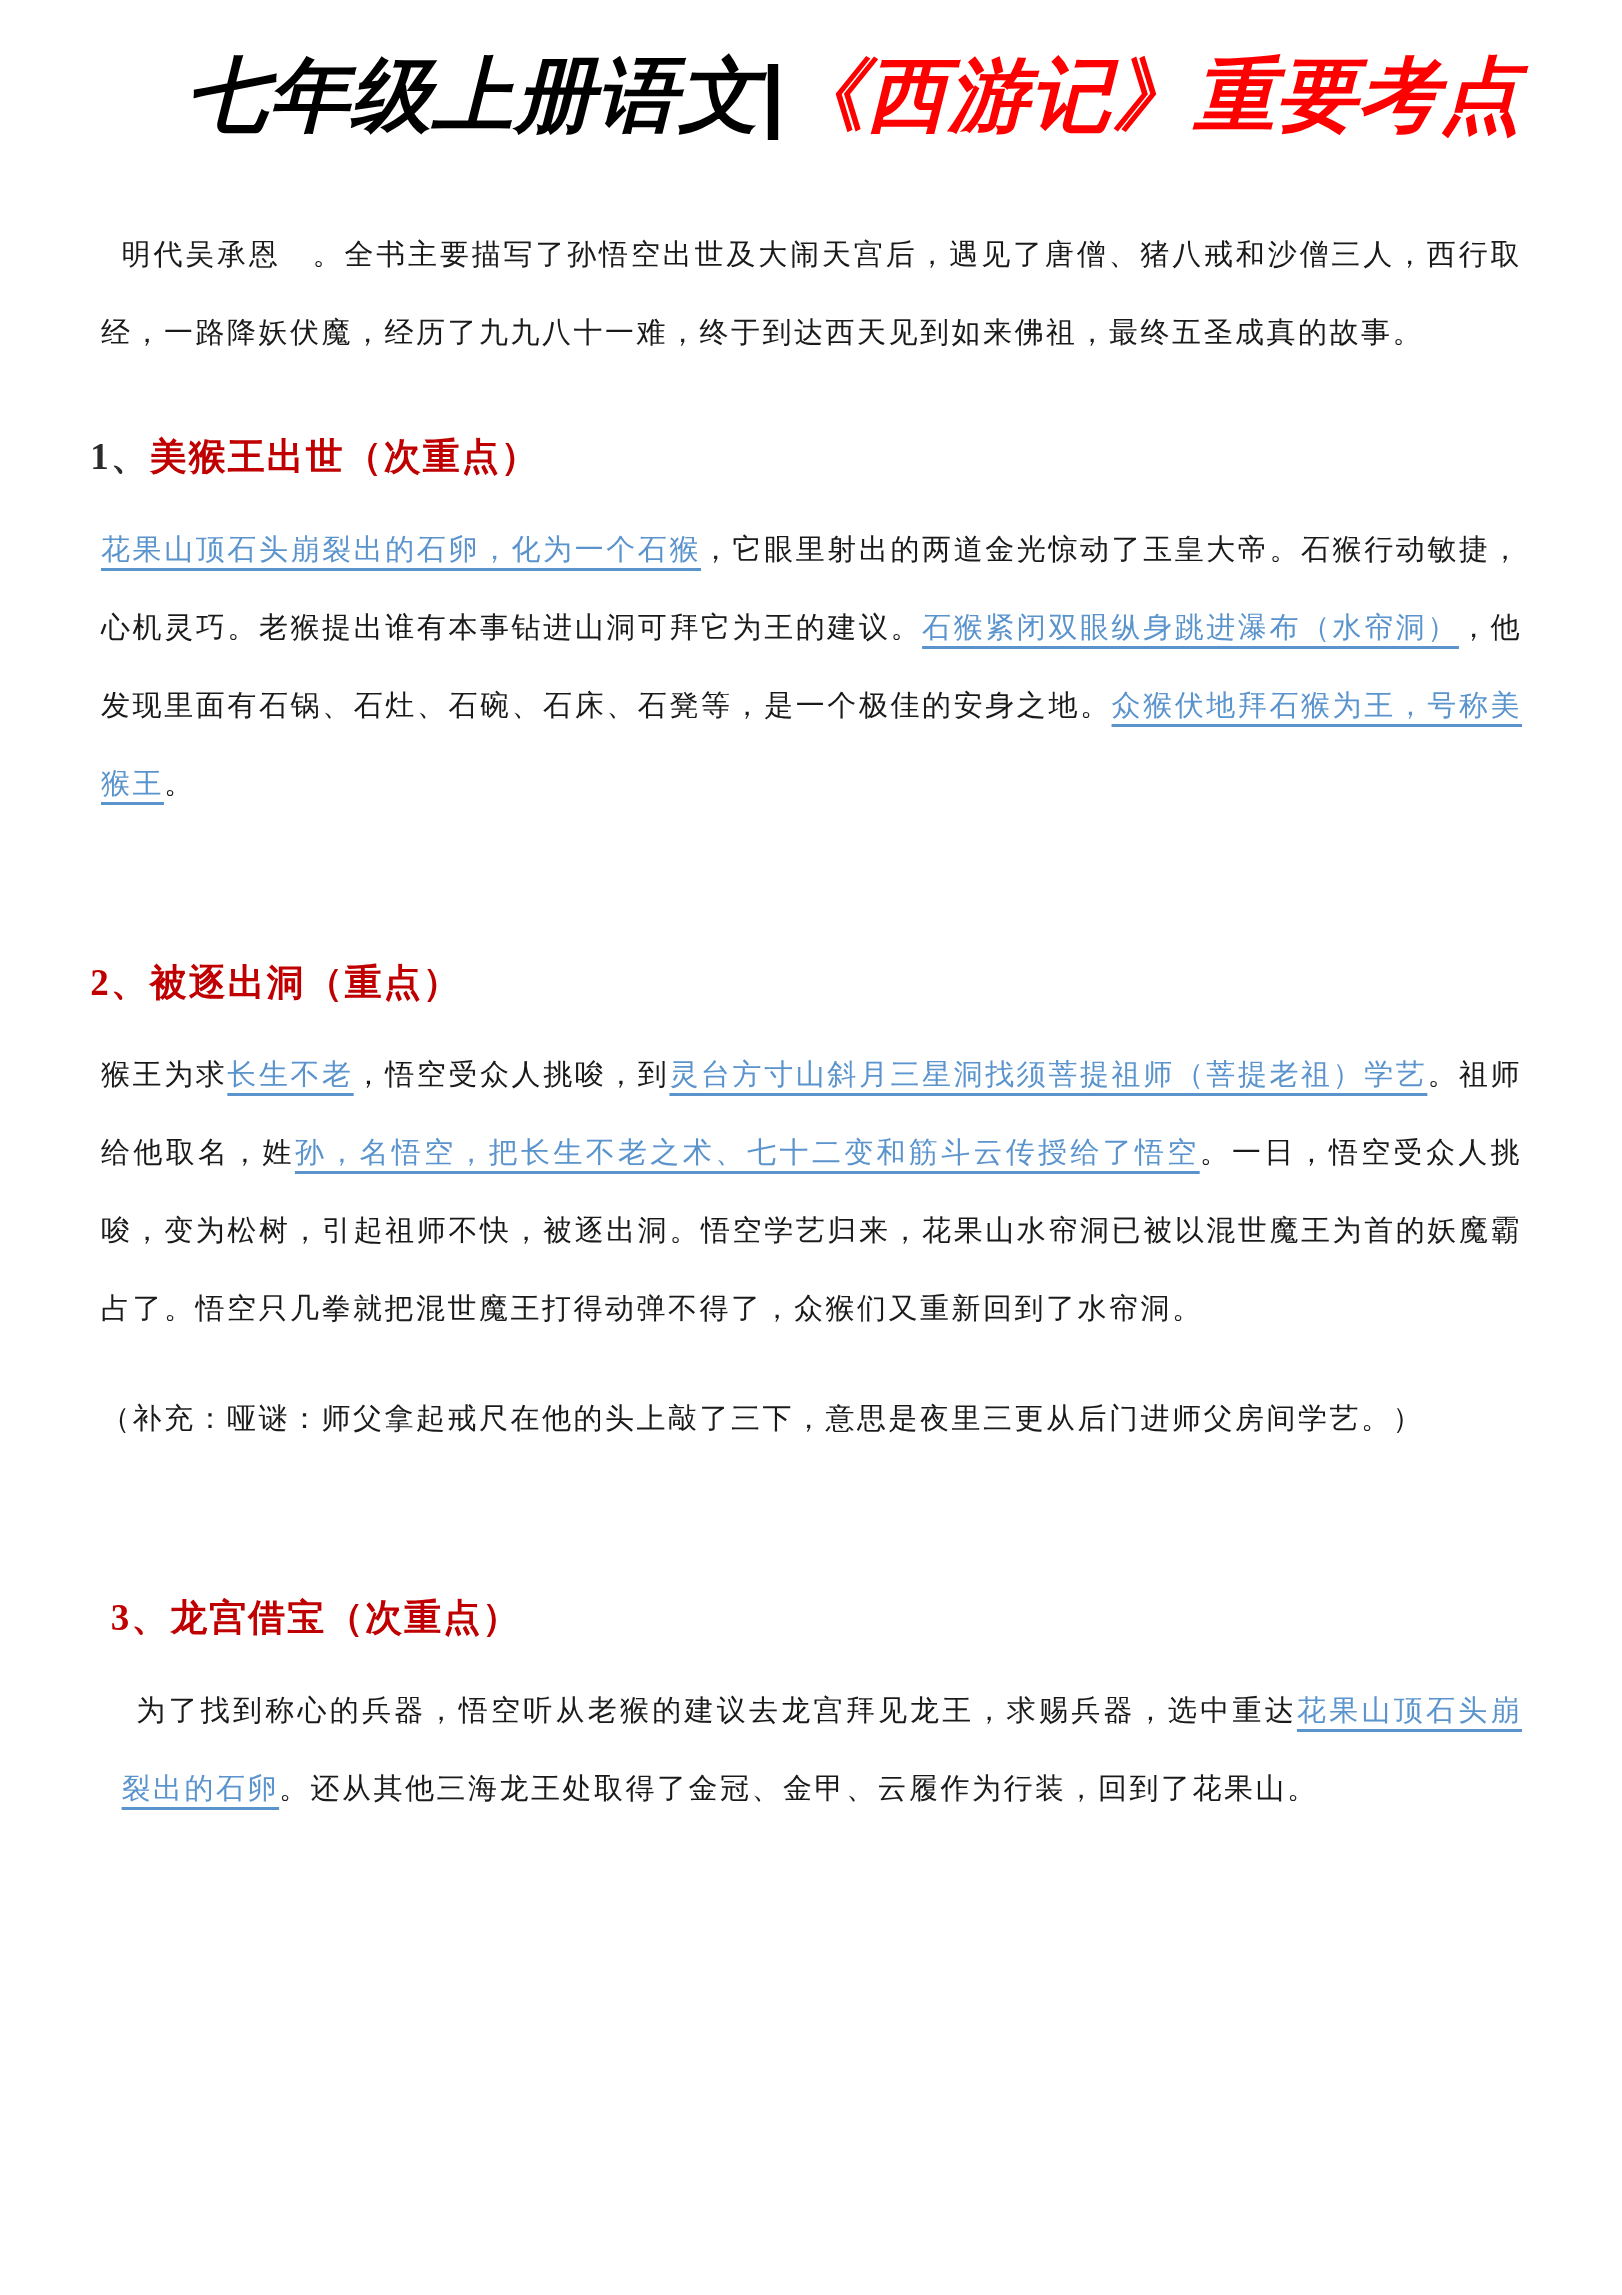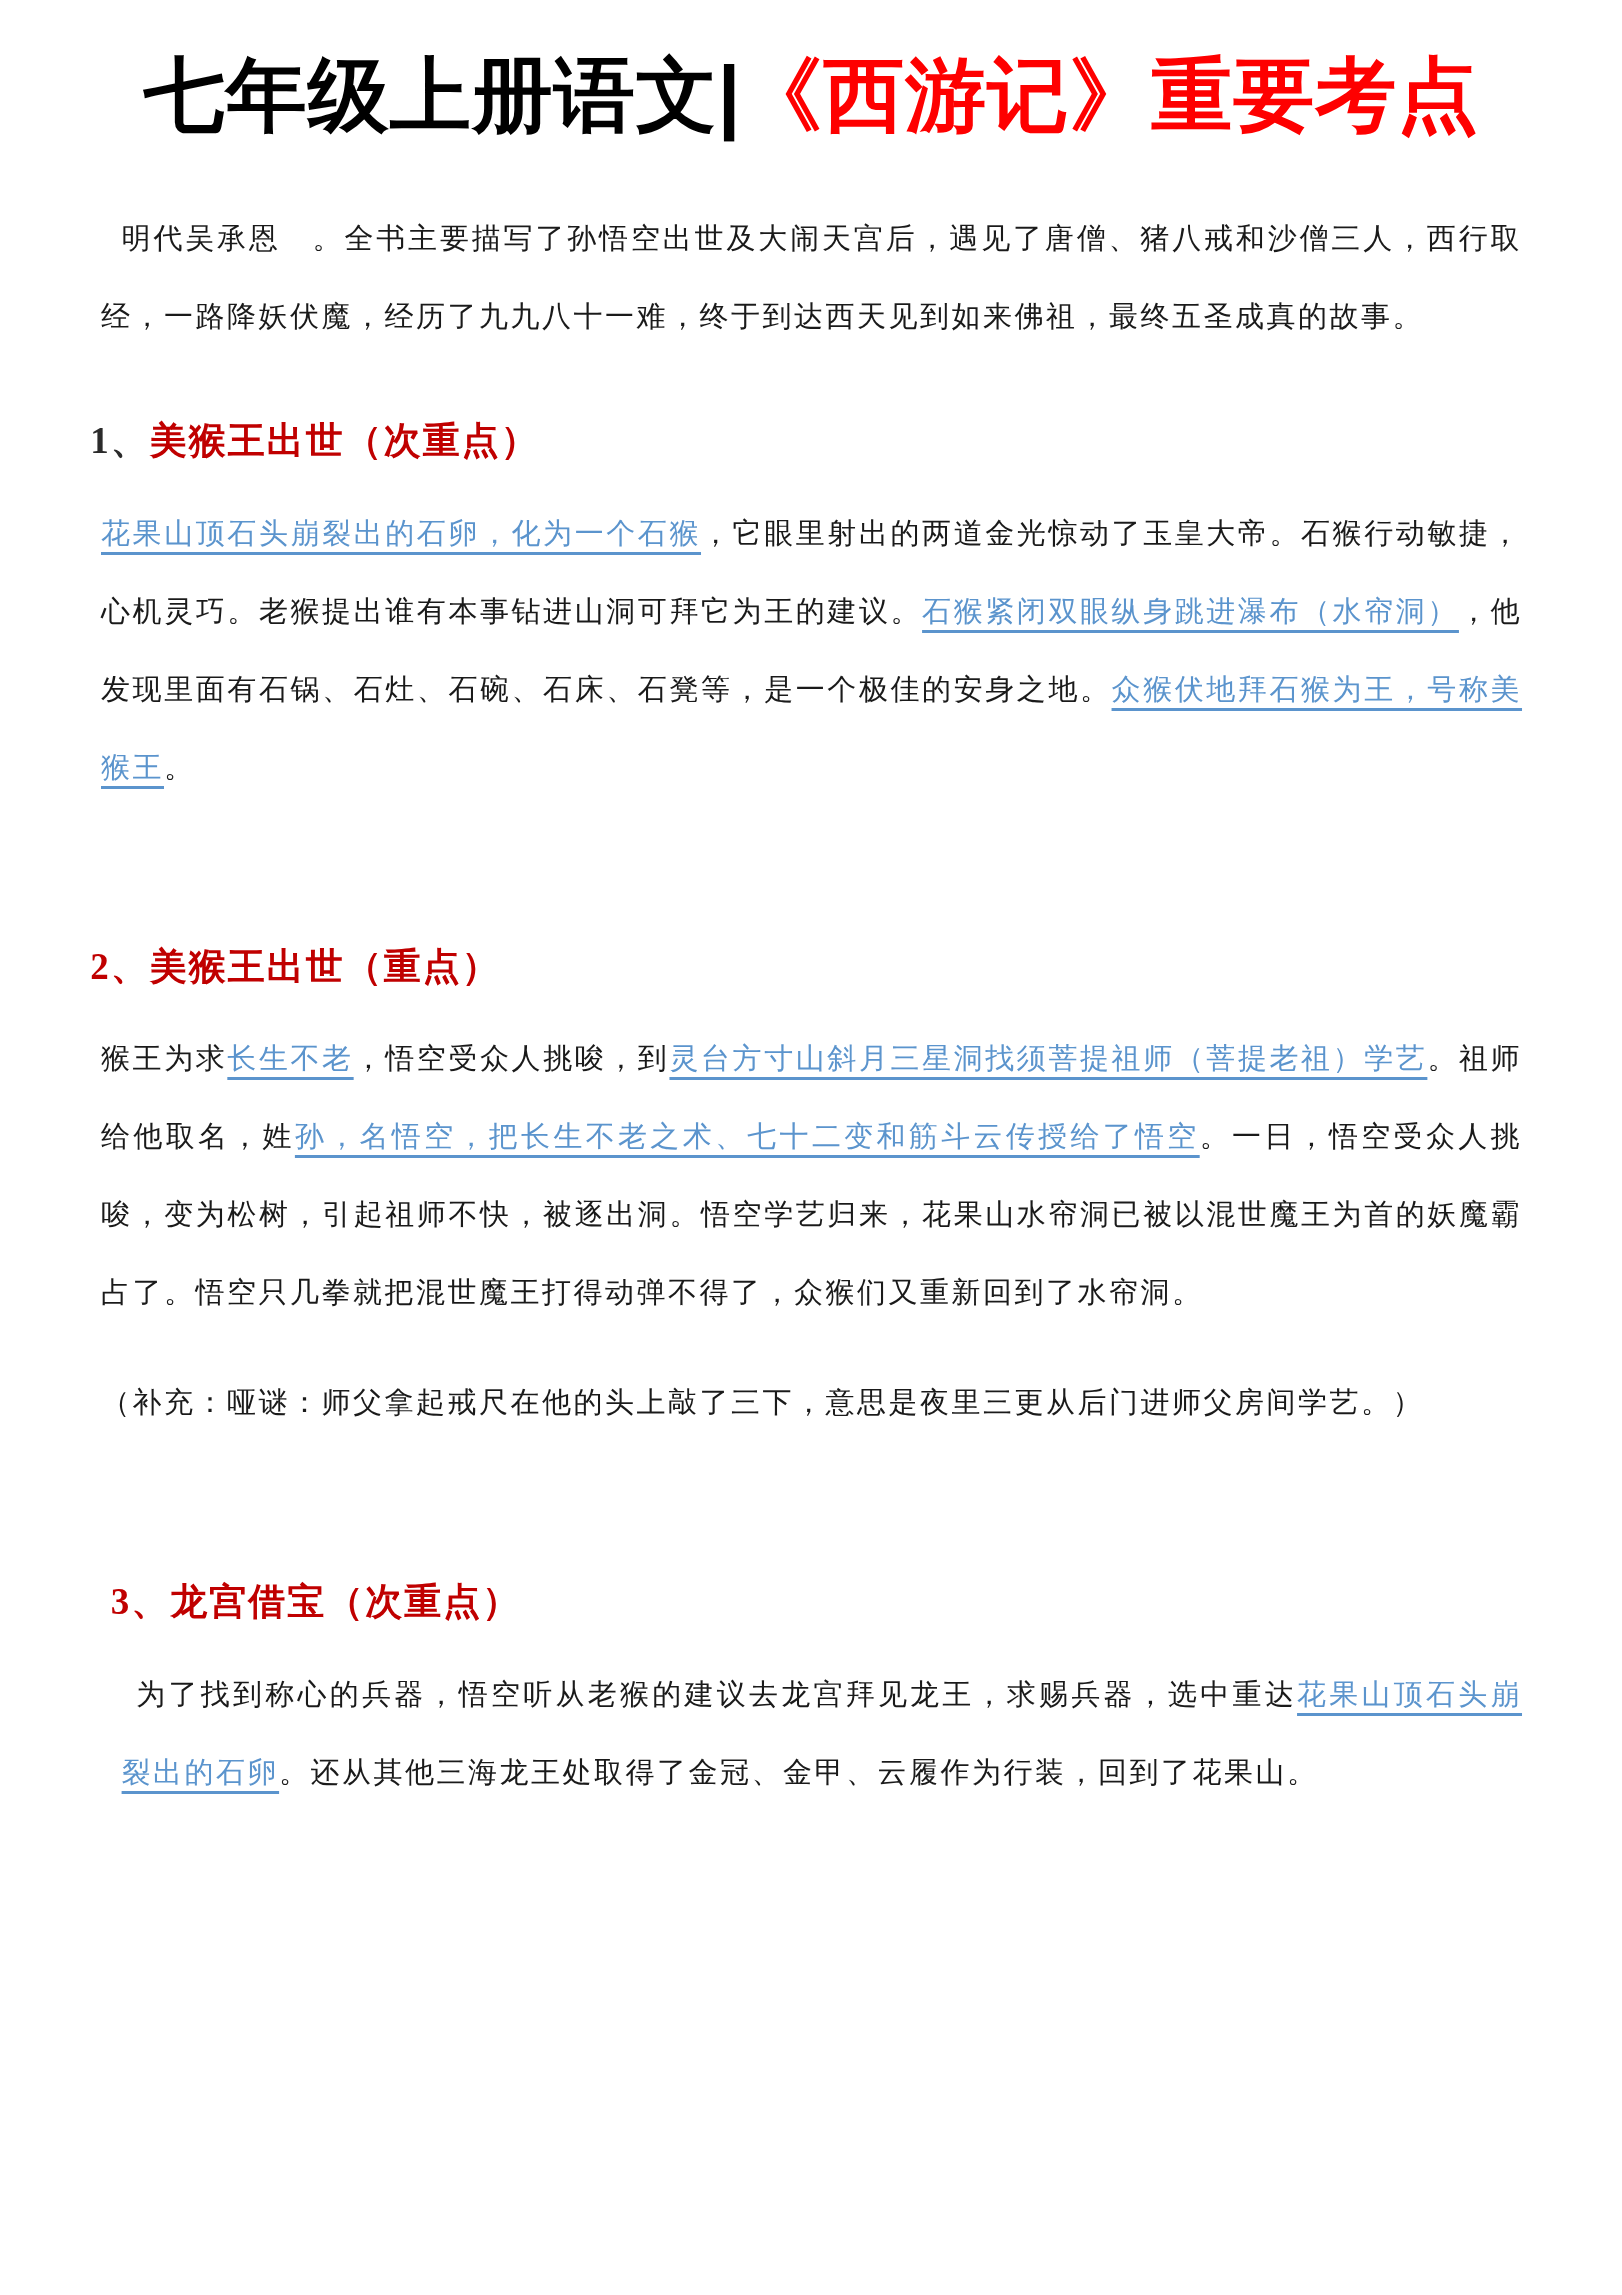--- a/index.html
+++ b/index.html
@@ -15,29 +15,30 @@
     overflow: hidden;
     font-family: "Liberation Serif", "DejaVu Serif", serif;
     color: #1a1a1a;
     box-sizing: border-box;
   }
   .content {
     padding: 0 101px 0 101px;
     box-sizing: border-box;
   }
   .doc-title {
-    margin: 43px 0 51px 0;
-    text-align: center;
+    margin: 43px 0 67px 0;
+    text-align: right;
     font-family: "Liberation Sans", "DejaVu Sans", sans-serif;
     font-weight: bold;
     font-size: 81px;
     line-height: 105px;
     letter-spacing: 1px;
     white-space: nowrap;
     color: #000000;
+    font-style: italic;
   }
   .doc-title .t-red { color: #fe0000; }
   .para {
     font-size: 29px;
     line-height: 78px;
     letter-spacing: 2.5px;
     text-align: justify;
     margin: 0;
   }
   .intro {
@@ -74,21 +75,21 @@
     <h1 class="doc-title"><span class="t-black">七年级上册语文|</span><span class="t-red">《西游记》重要考点</span></h1>
 
     <p class="para intro">明代吴承恩　。全书主要描写了孙悟空出世及大闹天宫后，遇见了唐僧、猪八戒和沙僧三人，西行取经，一路降妖伏魔，经历了九九八十一难，终于到达西天见到如来佛祖，最终五圣成真的故事。</p>
 
     <div id="sections">
         <section class="section">
           <h2 class="sec-h"><span class="num num-dark">1、</span><span>美猴王出世（次重点）</span></h2>
           <p class="para"><span class="link">花果山顶石头崩裂出的石卵，化为一个石猴</span><span>，它眼里射出的两道金光惊动了玉皇大帝。石猴行动敏捷，心机灵巧。老猴提出谁有本事钻进山洞可拜它为王的建议。</span><span class="link">石猴紧闭双眼纵身跳进瀑布（水帘洞）</span><span>，他发现里面有石锅、石灶、石碗、石床、石凳等，是一个极佳的安身之地。</span><span class="link">众猴伏地拜石猴为王，号称美猴王</span><span>。</span></p>
         </section>
         <section class="section">
-          <h2 class="sec-h"><span class="num">2、</span><span>美猴王出世（重点）</span></h2>
+          <h2 class="sec-h"><span class="num">2、</span><span>被逐出洞（重点）</span></h2>
           <p class="para"><span>猴王为求</span><span class="link">长生不老</span><span>，悟空受众人挑唆，到</span><span class="link">灵台方寸山斜月三星洞找须菩提祖师（菩提老祖）学艺</span><span>。祖师给他取名，姓</span><span class="link">孙，名悟空，把长生不老之术、七十二变和筋斗云传授给了悟空</span><span>。一日，悟空受众人挑唆，变为松树，引起祖师不快，被逐出洞。悟空学艺归来，花果山水帘洞已被以混世魔王为首的妖魔霸占了。悟空只几拳就把混世魔王打得动弹不得了，众猴们又重新回到了水帘洞。</span></p>
           <p class="para"><span>（补充：哑谜：师父拿起戒尺在他的头上敲了三下，意思是夜里三更从后门进师父房间学艺。）</span></p>
         </section>
         <section class="section indented">
           <h2 class="sec-h"><span class="num">3、</span><span>龙宫借宝（次重点）</span></h2>
           <p class="para findent"><span>为了找到称心的兵器，悟空听从老猴的建议去龙宫拜见龙王，求赐兵器，选中重达</span><span class="link">花果山顶石头崩裂出的石卵</span><span>。还从其他三海龙王处取得了金冠、金甲、云履作为行装，回到了花果山。</span></p>
         </section>
       </div>
   </div>
 </div>

